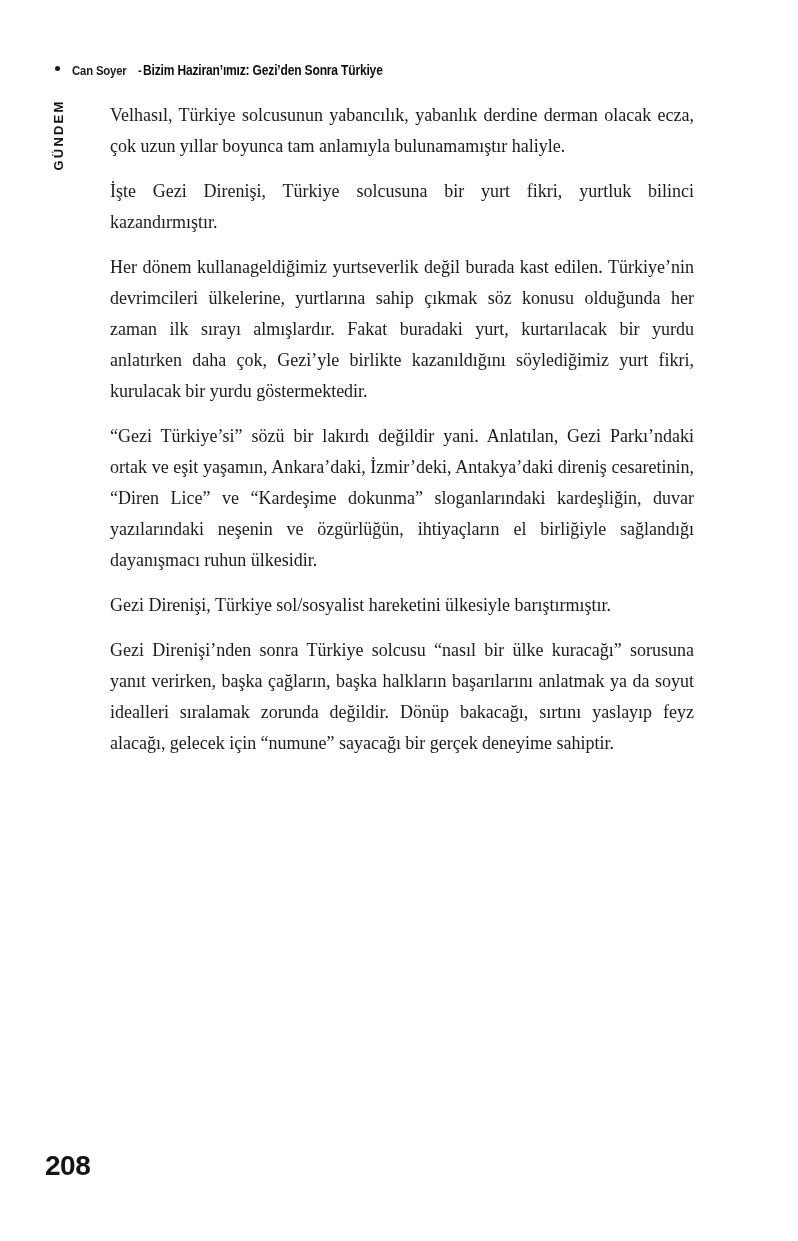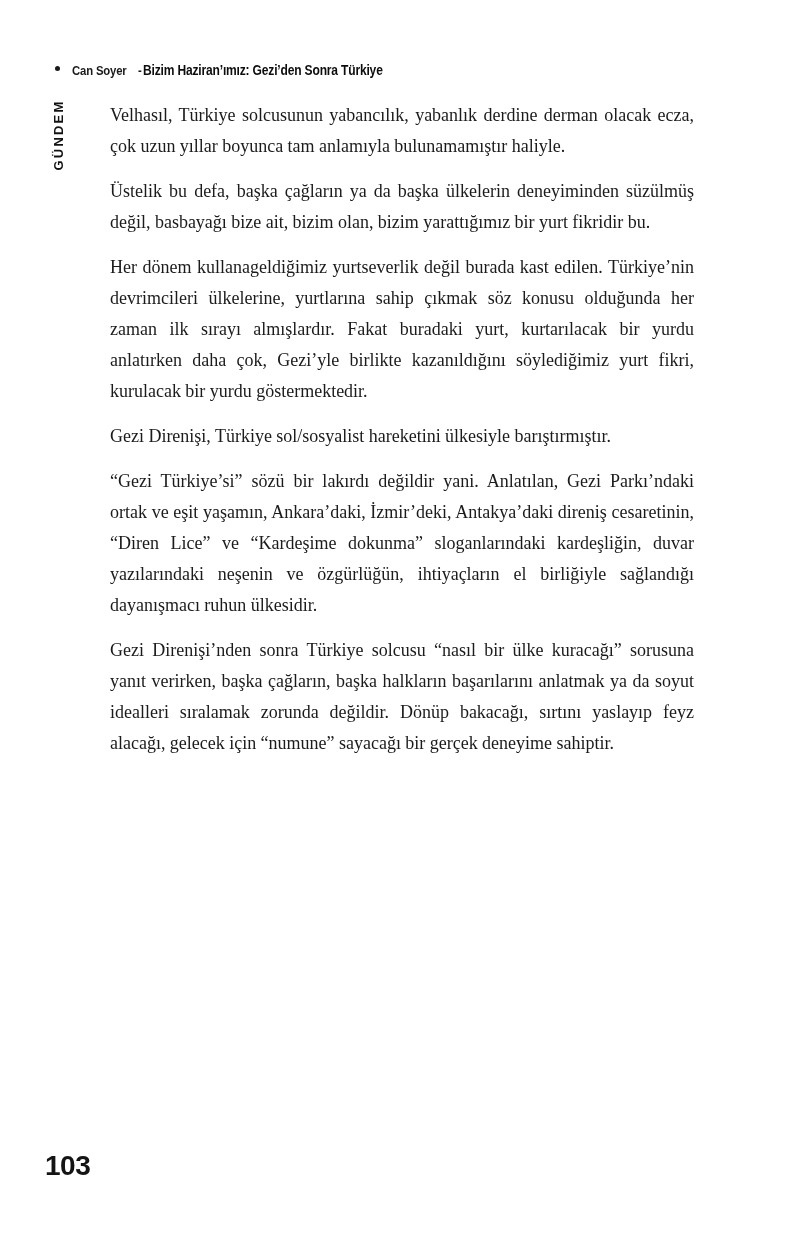--- a/index.html
+++ b/index.html
@@ -132,22 +132,22 @@
     <span class="rh-bullet"></span>
     <span class="rh-author">Can Soyer</span>
     <span class="rh-sep">-</span>
     <span class="rh-title">Bizim Haziran’ımız: Gezi’den Sonra Türkiye</span>
   </div>
 
   <div class="section-tab">GÜNDEM</div>
 
   <div class="text-column">
     <p>Velhasıl, Türkiye solcusunun yabancılık, yabanlık derdine derman olacak ecza, çok uzun yıllar boyunca tam anlamıyla bulunamamıştır haliyle.</p>
-    <p>Üstelik bu defa, başka çağların ya da başka ülkelerin deneyiminden süzülmüş değil, basbayağı bize ait, bizim olan, bizim yarattığımız bir yurt fikridir bu.</p>
+    <p>İşte Gezi Direnişi, Türkiye solcusuna bir yurt fikri, yurtluk bilinci kazandırmıştır.</p>
     <p>Her dönem kullanageldiğimiz yurtseverlik değil burada kast edilen. Türkiye’nin devrimcileri ülkelerine, yurtlarına sahip çıkmak söz konusu olduğunda her zaman ilk sırayı almışlardır. Fakat buradaki yurt, kurtarılacak bir yurdu anlatırken daha çok, Gezi’yle birlikte kazanıldığını söylediğimiz yurt fikri, kurulacak bir yurdu göstermektedir.</p>
+    <p>“Gezi Türkiye’si” sözü bir lakırdı değildir yani. Anlatılan, Gezi Parkı’ndaki ortak ve eşit yaşamın, Ankara’daki, İzmir’deki, Antakya’daki direniş cesaretinin, “Diren Lice” ve “Kardeşime dokunma” sloganlarındaki kardeşliğin, duvar yazılarındaki neşenin ve özgürlüğün, ihtiyaçların el birliğiyle sağlandığı dayanışmacı ruhun ülkesidir.</p>
     <p>Gezi Direnişi, Türkiye sol/sosyalist hareketini ülkesiyle barıştırmıştır.</p>
-    <p>“Gezi Türkiye’si” sözü bir lakırdı değildir yani. Anlatılan, Gezi Parkı’ndaki ortak ve eşit yaşamın, Ankara’daki, İzmir’deki, Antakya’daki direniş cesaretinin, “Diren Lice” ve “Kardeşime dokunma” sloganlarındaki kardeşliğin, duvar yazılarındaki neşenin ve özgürlüğün, ihtiyaçların el birliğiyle sağlandığı dayanışmacı ruhun ülkesidir.</p>
     <p>Gezi Direnişi’nden sonra Türkiye solcusu “nasıl bir ülke kuracağı” sorusuna yanıt verirken, başka çağların, başka halkların başarılarını anlatmak ya da soyut idealleri sıralamak zorunda değildir. Dönüp bakacağı, sırtını yaslayıp feyz alacağı, gelecek için “numune” sayacağı bir gerçek deneyime sahiptir.</p>
   </div>
 
-  <div class="folio">103</div>
+  <div class="folio">208</div>
 
 </div>
 
 </body></html>

